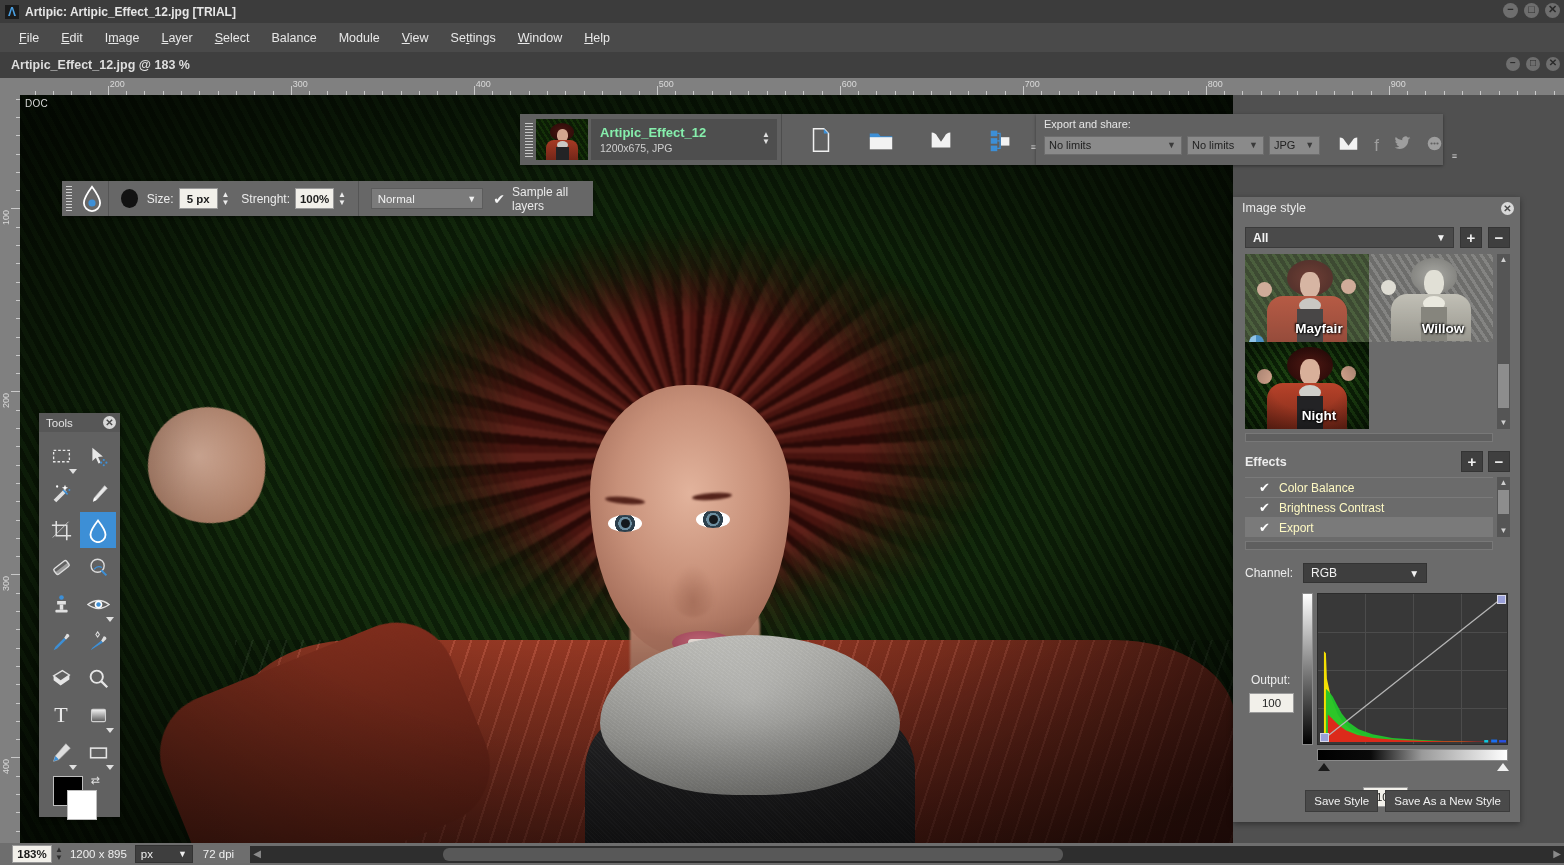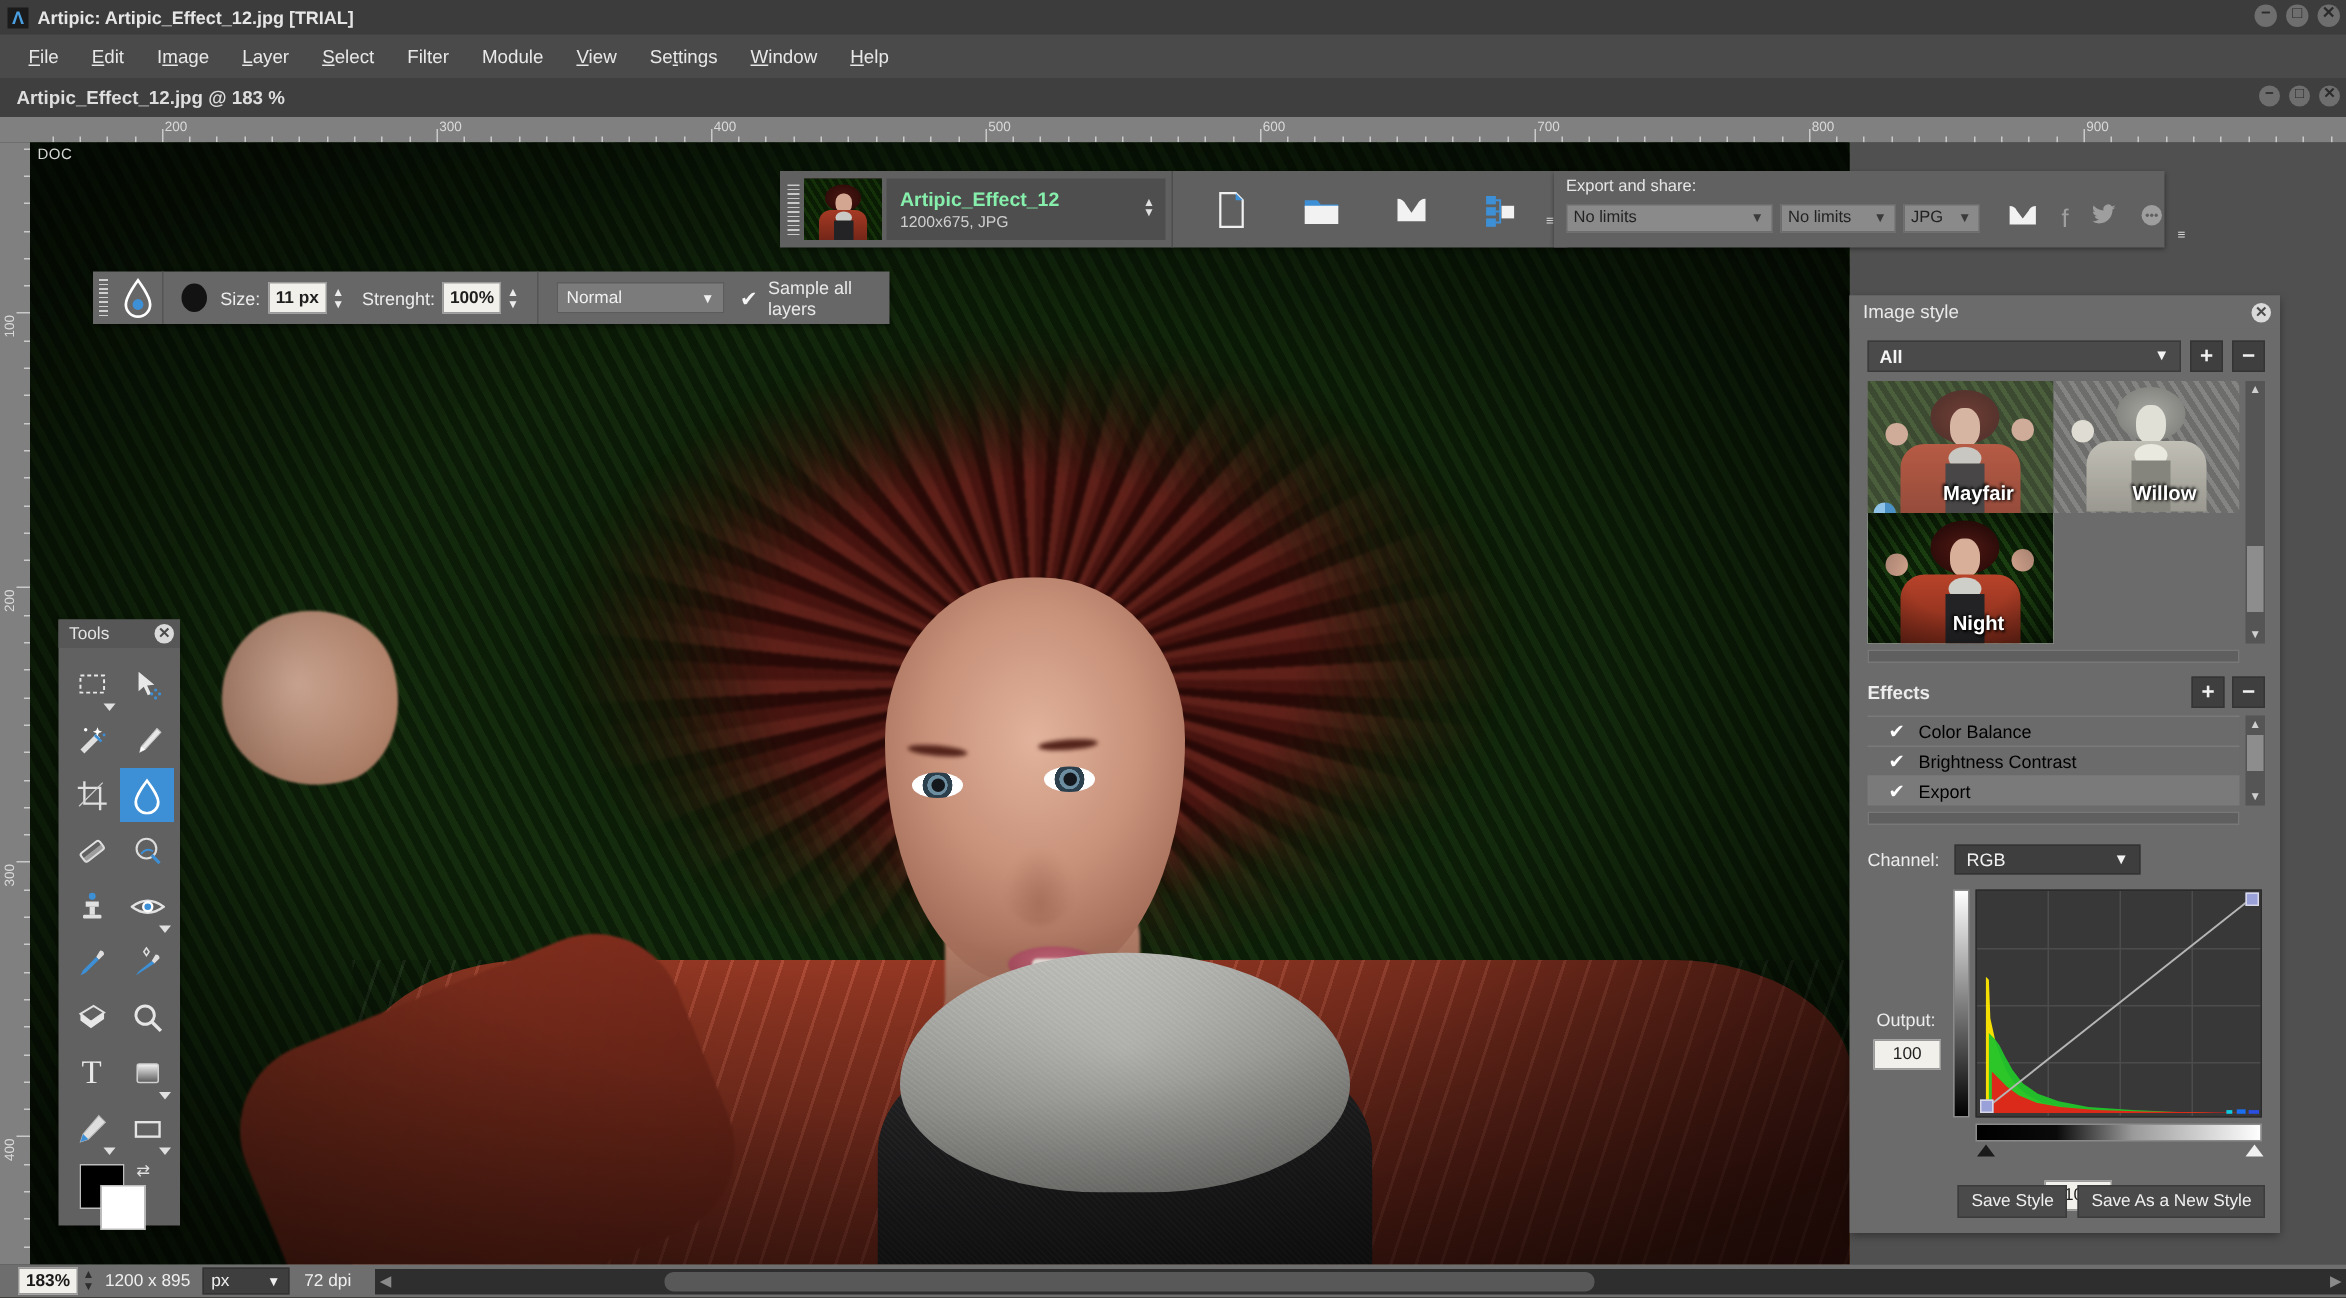--- a/index.html
+++ b/index.html
@@ -310,21 +310,21 @@
   .eff-head { display: flex; align-items: center; justify-content: space-between;
     margin-top: 9px; }
   .eff-title { font-size: 12.5px; color: #ececec; font-weight: bold; }
   .eff-btns { display: flex; gap: 5px; }
   .eff-list-wrap { display: flex; margin-top: 5px; }
   .eff-list { width: 248px; background: #6b6b6b; }
   .eff-item { height: 20px; display: flex; align-items: center;
     border-top: 1px solid #7a7a7a; padding-left: 14px; cursor: pointer; }
   .eff-item.hl { background: #7a7a7a; }
   .eff-chk { width: 12px; height: 12px; color: #fff; font-size: 13px; line-height: 12px; }
-  .eff-name { font-size: 12px; color: #000000; margin-left: 8px; }
+  .eff-name { font-size: 12px; color: #fef9c3; margin-left: 8px; }
 
   .ch-row { display: flex; align-items: center; margin-top: 13px; gap: 10px; }
   .ch-label { font-size: 12px; color: #ececec; }
   .ch-sel { width: 124px; height: 20px; background: #3e3e3e; border: 1px solid #333;
     color: #f2f2f2; font-size: 12px; display: flex; align-items: center;
     padding-left: 7px; position: relative; cursor: pointer; }
   .ch-sel .cv { position: absolute; right: 7px; font-size: 10px; }
 
   .curve-area { position: relative; margin-top: 8px; height: 180px; }
   .out-label { position: absolute; left: 6px; top: 82px; font-size: 12px; color: #ececec; }
@@ -398,21 +398,21 @@
         </div>
     </div>
   </div>
 
   <div class="menubar" id="menubar">
       <div class="menu-item"><u>F</u>ile</div>
       <div class="menu-item"><u>E</u>dit</div>
       <div class="menu-item">I<u>m</u>age</div>
       <div class="menu-item"><u>L</u>ayer</div>
       <div class="menu-item"><u>S</u>elect</div>
-      <div class="menu-item">Filter</div>
+      <div class="menu-item">Balance</div>
       <div class="menu-item">Module</div>
       <div class="menu-item"><u>V</u>iew</div>
       <div class="menu-item">Se<u>t</u>tings</div>
       <div class="menu-item"><u>W</u>indow</div>
       <div class="menu-item"><u>H</u>elp</div>
     </div>
 
   <div class="docbar">
     <div class="docbar-text">Artipic_Effect_12.jpg @ 183 %</div>
     <div class="win-btns">
@@ -700,21 +700,21 @@
     <div class="opt-grip"></div>
     <div class="opt-tool">
       <svg viewBox="0 0 26 30" width="24" height="27">
         <path d="M13 2 C13 2 4 14 4 20 a9 9 0 0 0 18 0 C22 14 13 2 13 2 z" fill="none" stroke="#fff" stroke-width="2"></path>
         <circle cx="13" cy="20" r="4" fill="#3d8fd6"></circle>
       </svg>
     </div>
     <div class="opt-sep"></div>
     <div class="brush-dot"></div>
     <div class="opt-label">Size:</div>
-    <div class="spin">11 px</div>
+    <div class="spin">5 px</div>
     <div class="spin-arrows">▲<br>▼</div>
     <div class="opt-label">Strenght:</div>
     <div class="spin">100%</div>
     <div class="spin-arrows">▲<br>▼</div>
     <div class="opt-sep"></div>
     <div class="blend-sel">
       <span>Normal</span>
       <span class="cv">▼</span>
     </div>
     <div class="chk">✔</div>

